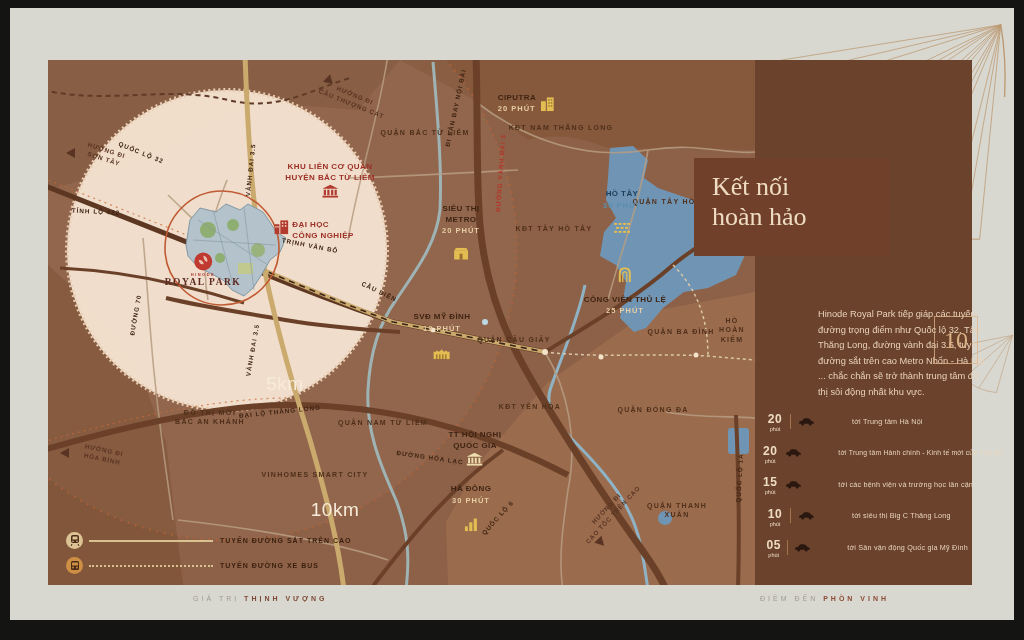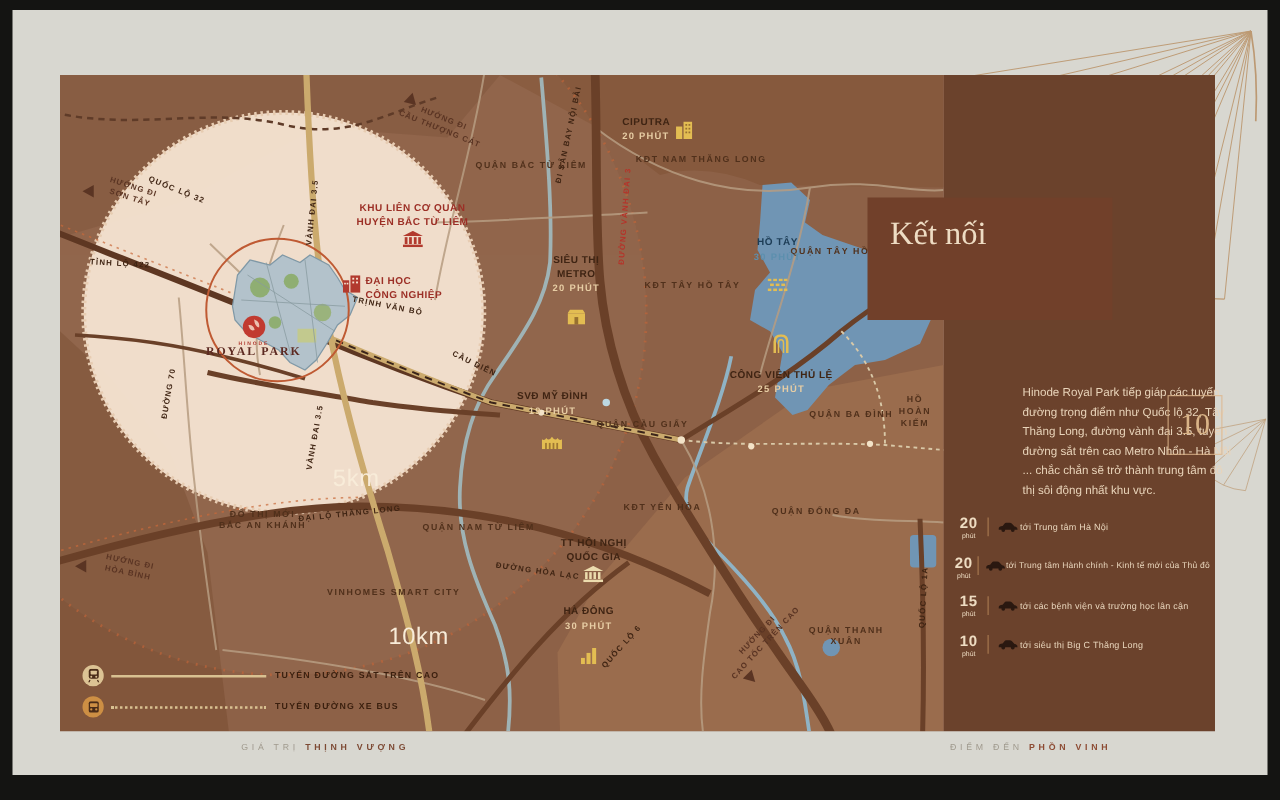--- a/index.html
+++ b/index.html
@@ -15,21 +15,21 @@
     display:flex;align-items:center;justify-content:center;font-family:"Liberation Serif",serif;
     font-size:24px;color:#d9b387;}
   .desc{position:absolute;left:15px;top:247px;width:170px;color:#e9d4ba;font-size:9.3px;line-height:1.68;margin-left:48px;}
   .times{position:absolute;left:8px;top:350px;width:205px;}
   .trow{display:flex;align-items:center;margin-bottom:9px;}
   .tnum{width:24px;text-align:center;color:#eedcc2;line-height:1;}
   .tnum b{font-size:12px;letter-spacing:.5px;}
   .tnum span{display:block;font-size:5.5px;margin-top:1px;}
   .tdiv{width:1px;height:15px;background:#a3744c;margin:0 5px 0 3px;}
   .tcar{width:20px;display:flex;justify-content:center;}
-  .tlabel{color:#e9d6bd;font-size:7.2px;white-space:nowrap;letter-spacing:.2px;}
+  .tlabel{color:#e9d6bd;font-size:7.2px;white-space:nowrap;letter-spacing:.2px;margin-left:36px;}
   
   .lbl{position:absolute;transform:translate(-50%,-50%);text-align:center;white-space:pre-line;line-height:1.35;}
   .area{color:#50301b;font-size:7px;font-weight:700;letter-spacing:1.3px;}
   .road{color:#3f2413;font-size:6.3px;font-weight:700;letter-spacing:1px;white-space:nowrap;}
   .road-red{color:#b5342a;}
   .dir{color:#5a3423;font-size:6.3px;font-weight:700;letter-spacing:.8px;line-height:1.4;}
   .poi{color:#3f2413;font-size:8px;font-weight:800;letter-spacing:.4px;line-height:1.3;}
   .poi .time{color:#e7cda4;font-weight:700;font-size:7.5px;letter-spacing:1px;margin-top:1px;}
   .poi-red{color:#9c2f26;font-size:8px;font-weight:800;letter-spacing:.4px;line-height:1.3;}
   .blue .nm{color:#1d3d56;} .blue .time{color:#5c8fae;}
@@ -421,26 +421,39 @@
           <span class="tdiv"></span>
           <span class="tcar">
               <svg width="17" height="9" viewBox="0 0 17 9" style="transform:scaleX(-1)">
                 <path d="M1,6.6 Q1,4.4 3.4,4.1 L5.4,1.9 Q6,1.2 7.4,1.2 L10,1.2 Q11,1.2 11.6,2.1 L12.9,3.8 Q16,4.1 16,5.6 L16,6.8 L1,6.8 Z" fill="#2a1810"></path>
                 <circle cx="4.8" cy="7" r="1.5" fill="#2a1810"></circle>
                 <circle cx="12.4" cy="7" r="1.5" fill="#2a1810"></circle>
               </svg>
             </span>
           <span class="tlabel">tới siêu thị Big C Thăng Long</span>
         </div>
+        <div class="trow">
+          <span class="tnum"><b>05</b><span>phút</span></span>
+          <span class="tdiv"></span>
+          <span class="tcar">
+              <svg width="17" height="9" viewBox="0 0 17 9" style="transform:scaleX(-1)">
+                <path d="M1,6.6 Q1,4.4 3.4,4.1 L5.4,1.9 Q6,1.2 7.4,1.2 L10,1.2 Q11,1.2 11.6,2.1 L12.9,3.8 Q16,4.1 16,5.6 L16,6.8 L1,6.8 Z" fill="#2a1810"></path>
+                <circle cx="4.8" cy="7" r="1.5" fill="#2a1810"></circle>
+                <circle cx="12.4" cy="7" r="1.5" fill="#2a1810"></circle>
+              </svg>
+            </span>
+          <span class="tlabel">tới Sân vận động Quốc gia Mỹ Đình</span>
+        </div>
       </div>
     </div>
 
     <div class="titlebox">
       <div class="title">
         <div>Kết nối</div>
+        <div>hoàn hảo</div>
       </div>
     </div>
 
     <div class="pagebox">10</div>
   </div>
 
   <div class="footer">
     <span class="f-left"><span>GIÁ TRỊ</span>&nbsp;<b>THỊNH VƯỢNG</b></span>
     <span class="f-right"><span>ĐIỂM ĐẾN</span>&nbsp;<b>PHỒN VINH</b></span>
   </div>

